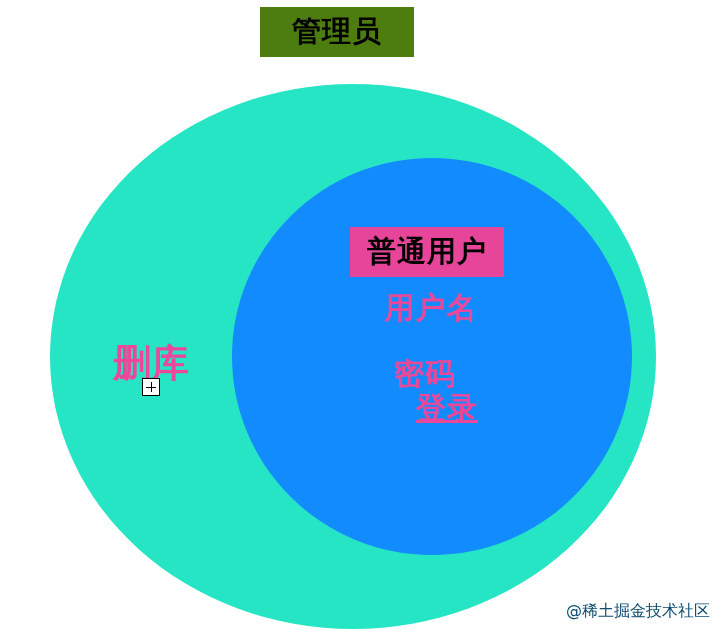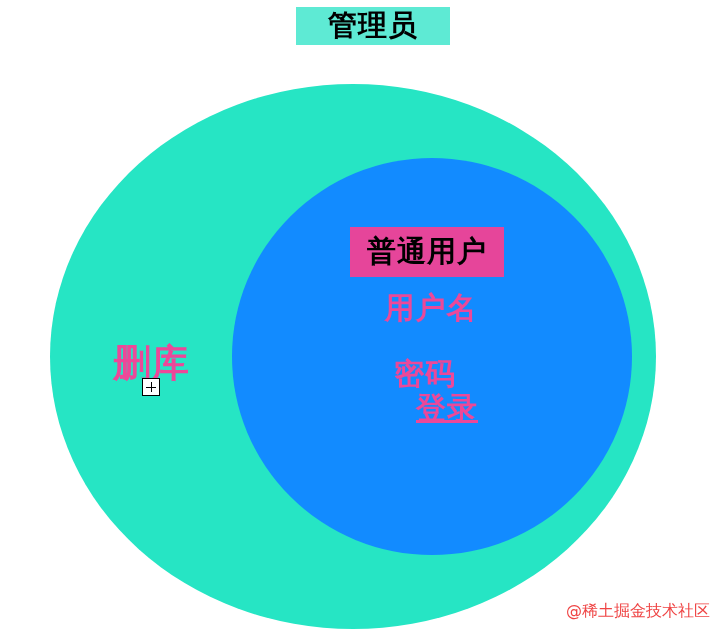--- a/index.html
+++ b/index.html
@@ -20,28 +20,28 @@
     .plus-box {
       position: absolute; width: 18px; height: 18px; background: #fff;
       border: 1px solid #000; box-sizing: border-box;
     }
     .plus-box::before, .plus-box::after {
       content: ""; position: absolute; background: #000;
     }
     .plus-box::before { left: 3px; right: 3px; top: 7.5px; height: 1.5px; }
     .plus-box::after { top: 3px; bottom: 3px; left: 7.5px; width: 1.5px; }
     .watermark {
-      position: absolute; right: 14px; bottom: 20px; font-size: 16px; color: #ef4444;
+      position: absolute; right: 14px; bottom: 20px; font-size: 16px; color: #0c4a6e;
     }
   </style>
 </head>
 <body>
 
 <div>
-  <div class="label-box" style="left:260px; top:7px; width:154px; height:38px; background:#5eead4;margin-left:36px;">
+  <div class="label-box" style="left:260px; top:7px; width:154px; height:50px; background:#4d7c0f;">
     <span>管理员</span>
   </div>
 
   <div class="ellipse" style="left:50px; top:84px; width:606px; height:545px; background:#26e5c4;"></div>
 
   <div class="ellipse" style="left:232px; top:158px; width:400px; height:397px; background:#128bff;"></div>
 
   <div class="text" style="left:106px; top:338px; width:90px; font-weight:bold; font-size:38px; letter-spacing:0;">删库</div>
   <div class="plus-box" style="left:142px; top:378px;"></div>
 

